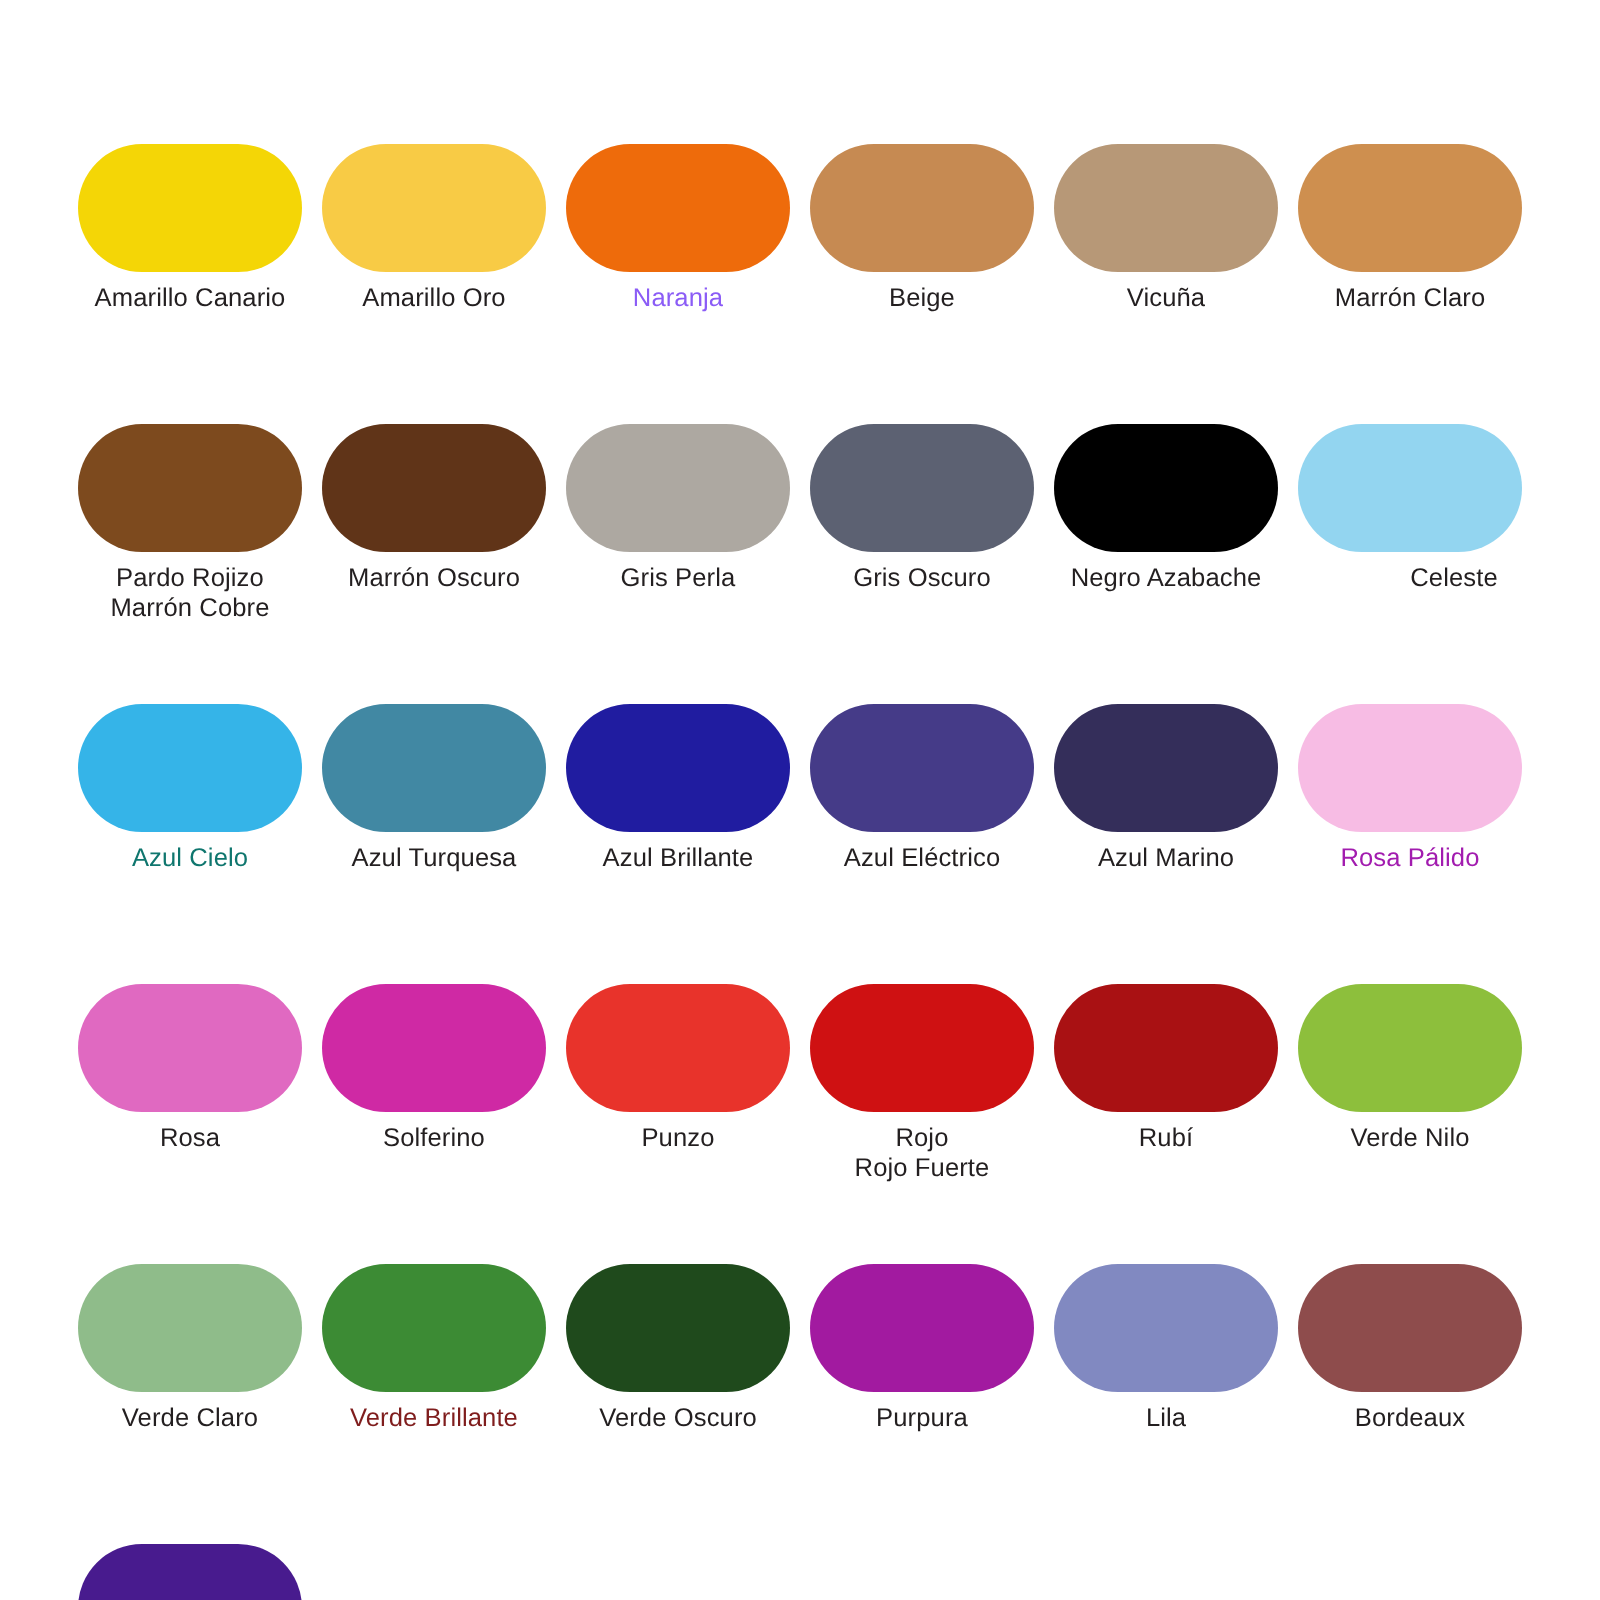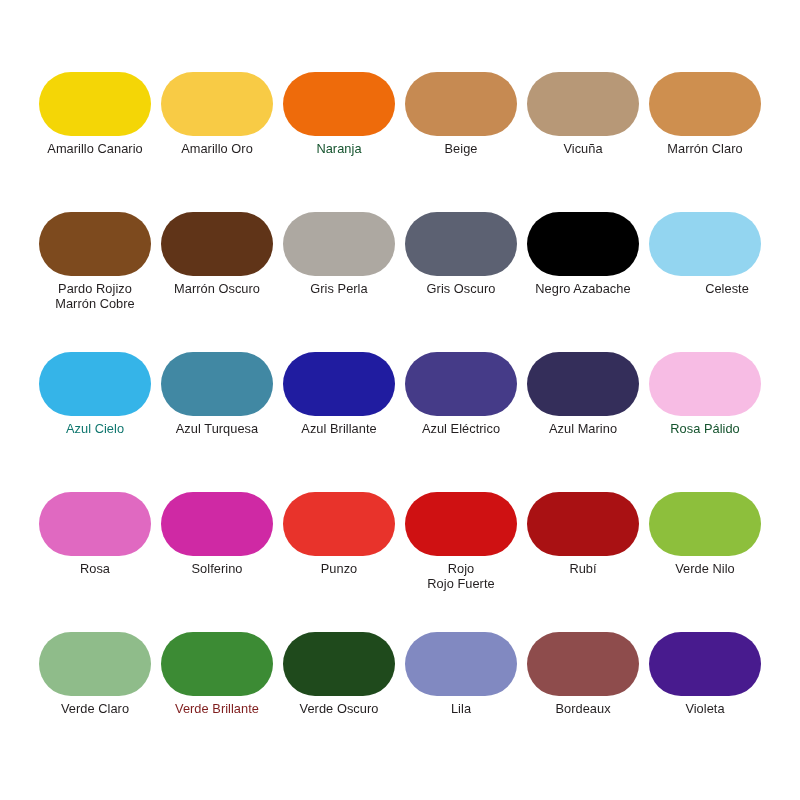--- a/index.html
+++ b/index.html
@@ -67,21 +67,21 @@
       <div class="swatch-cell">
         <div class="swatch-chip" style="background: rgb(244, 214, 6);"></div>
         <div class="swatch-label" style="color: rgb(35, 31, 32);">Amarillo Canario</div>
       </div>
       <div class="swatch-cell">
         <div class="swatch-chip" style="background: rgb(248, 203, 69);"></div>
         <div class="swatch-label" style="color: rgb(35, 31, 32);">Amarillo Oro</div>
       </div>
       <div class="swatch-cell">
         <div class="swatch-chip" style="background: rgb(238, 107, 11);"></div>
-        <div class="swatch-label" style="color: #14532d;">Naranja</div>
+        <div class="swatch-label" style="color: #8b5cf6;">Naranja</div>
       </div>
       <div class="swatch-cell">
         <div class="swatch-chip" style="background: rgb(198, 138, 82);"></div>
         <div class="swatch-label" style="color: rgb(35, 31, 32);">Beige</div>
       </div>
       <div class="swatch-cell">
         <div class="swatch-chip" style="background: rgb(183, 152, 119);"></div>
         <div class="swatch-label" style="color: rgb(35, 31, 32);">Vicuña</div>
       </div>
       <div class="swatch-cell">
@@ -128,21 +128,21 @@
       <div class="swatch-cell">
         <div class="swatch-chip" style="background: rgb(69, 59, 136);"></div>
         <div class="swatch-label" style="color: rgb(35, 31, 32);">Azul Eléctrico</div>
       </div>
       <div class="swatch-cell">
         <div class="swatch-chip" style="background: rgb(52, 46, 90);"></div>
         <div class="swatch-label" style="color: rgb(35, 31, 32);">Azul Marino</div>
       </div>
       <div class="swatch-cell">
         <div class="swatch-chip" style="background: rgb(247, 188, 228);"></div>
-        <div class="swatch-label" style="color: #14532d;">Rosa Pálido</div>
+        <div class="swatch-label" style="color: #a21caf;">Rosa Pálido</div>
       </div>
       <div class="swatch-cell">
         <div class="swatch-chip" style="background: rgb(224, 105, 193);"></div>
         <div class="swatch-label" style="color: rgb(35, 31, 32);">Rosa</div>
       </div>
       <div class="swatch-cell">
         <div class="swatch-chip" style="background: rgb(207, 41, 164);"></div>
         <div class="swatch-label" style="color: rgb(35, 31, 32);">Solferino</div>
       </div>
       <div class="swatch-cell">
@@ -168,20 +168,24 @@
       </div>
       <div class="swatch-cell">
         <div class="swatch-chip" style="background: rgb(60, 139, 52);"></div>
         <div class="swatch-label" style="color: #7f1d1d;">Verde Brillante</div>
       </div>
       <div class="swatch-cell">
         <div class="swatch-chip" style="background: rgb(31, 74, 28);"></div>
         <div class="swatch-label" style="color: rgb(35, 31, 32);">Verde Oscuro</div>
       </div>
       <div class="swatch-cell">
+        <div class="swatch-chip" style="background: rgb(162, 26, 160);"></div>
+        <div class="swatch-label" style="color: rgb(35, 31, 32);">Purpura</div>
+      </div>
+      <div class="swatch-cell">
         <div class="swatch-chip" style="background: rgb(129, 137, 193);"></div>
         <div class="swatch-label" style="color: rgb(35, 31, 32);">Lila</div>
       </div>
       <div class="swatch-cell">
         <div class="swatch-chip" style="background: rgb(142, 76, 76);"></div>
         <div class="swatch-label" style="color: rgb(35, 31, 32);">Bordeaux</div>
       </div>
       <div class="swatch-cell">
         <div class="swatch-chip" style="background: rgb(72, 27, 142);"></div>
         <div class="swatch-label" style="color: rgb(35, 31, 32);">Violeta</div>

